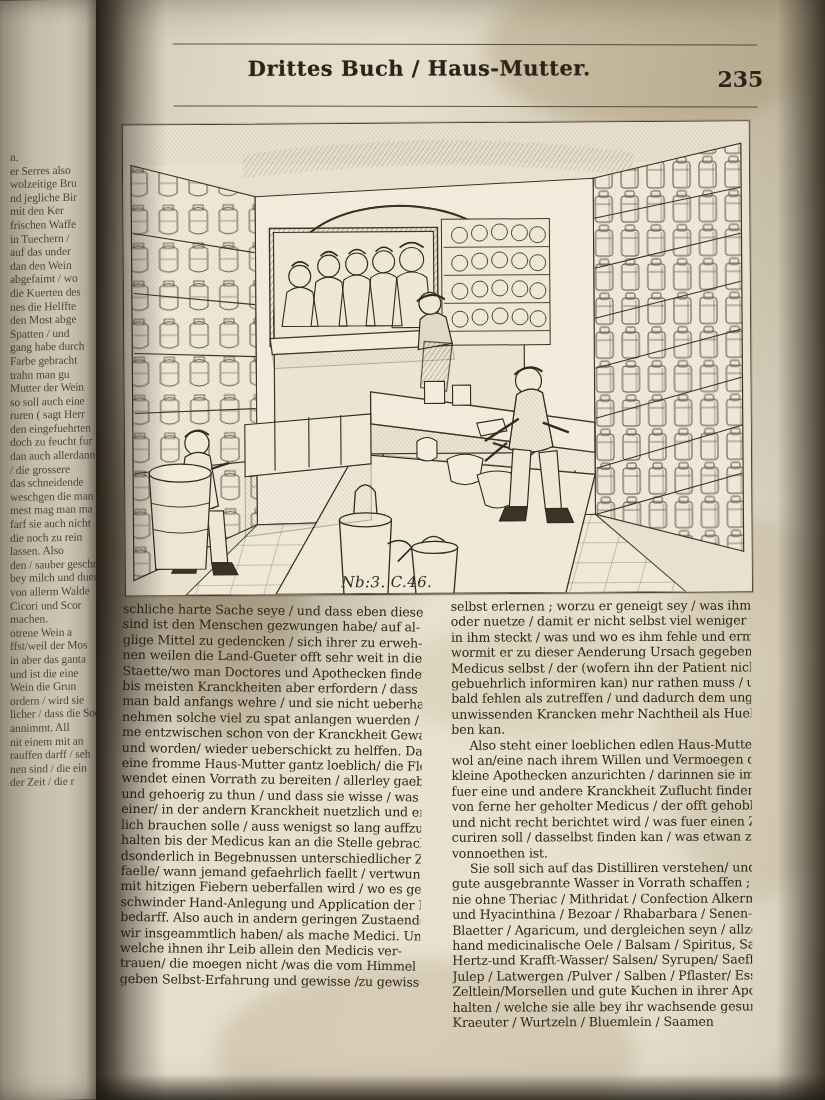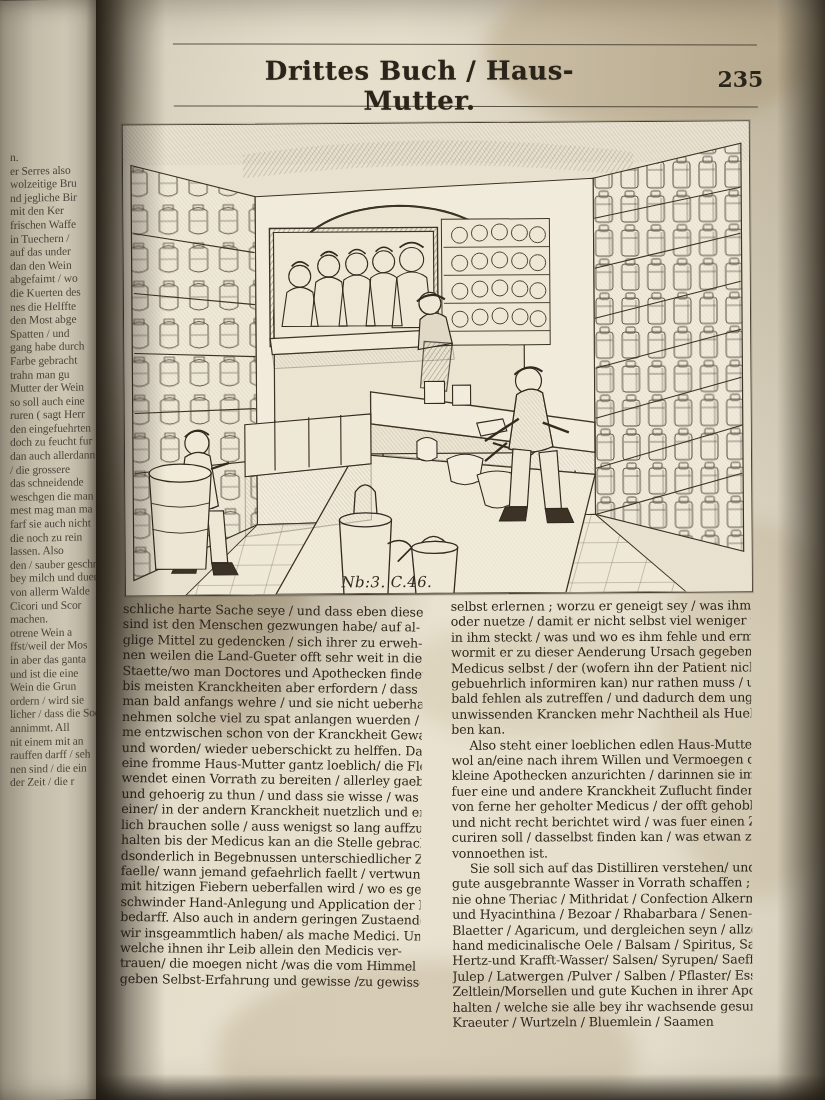--- a/index.html
+++ b/index.html
@@ -101,21 +101,21 @@
   .rule-top-2 { left: 84px; top: 106px; width: 584px; transform: rotate(0.9deg); }
 
   .running-head {
     position: absolute;
     left: 120px;
     top: 55px;
     width: 420px;
     text-align: center;
     font-family: "DejaVu Serif", serif;
     font-weight: bold;
-    font-size: 26px;
+    font-size: 21px;
     letter-spacing: 0.5px;
     color: #2b241a;
     transform: rotate(0.7deg);
     text-shadow: 0 0 1px rgba(60,48,30,0.5);
   }
   .folio {
     position: absolute;
     right: 66px;
     top: 70px;
     font-family: "DejaVu Serif", serif;

